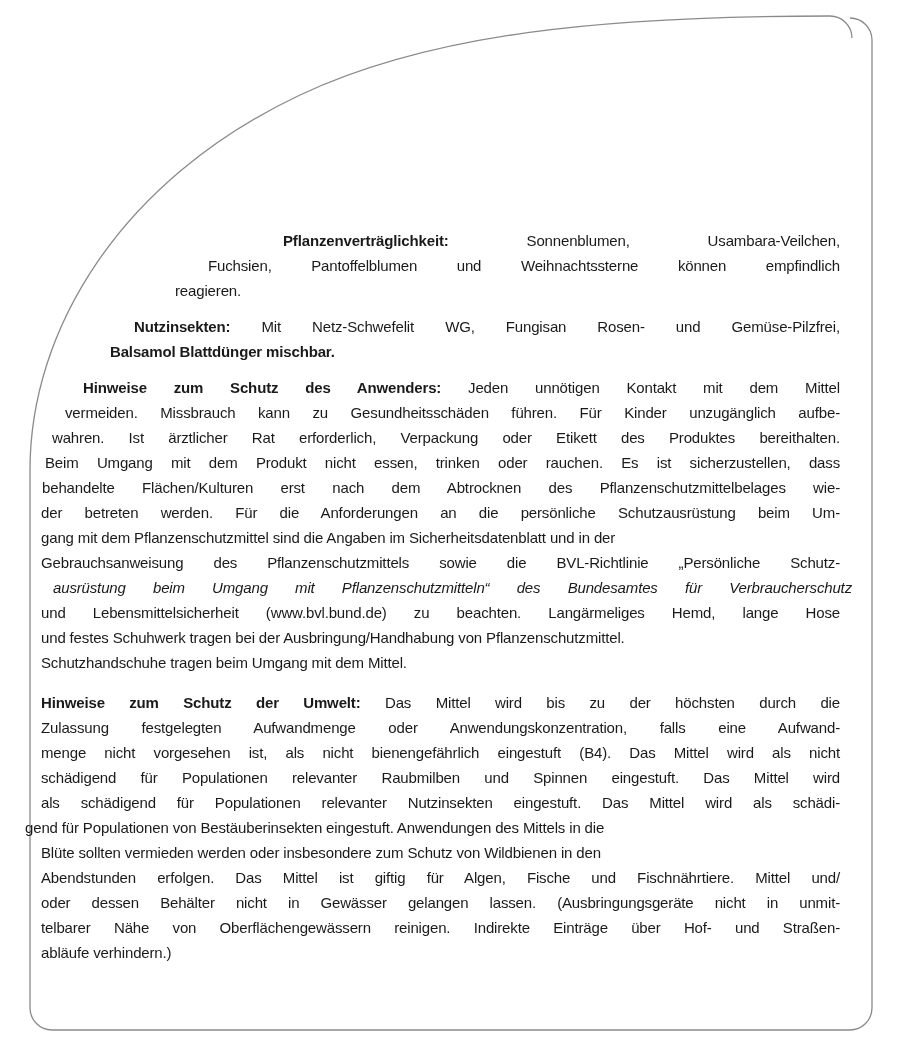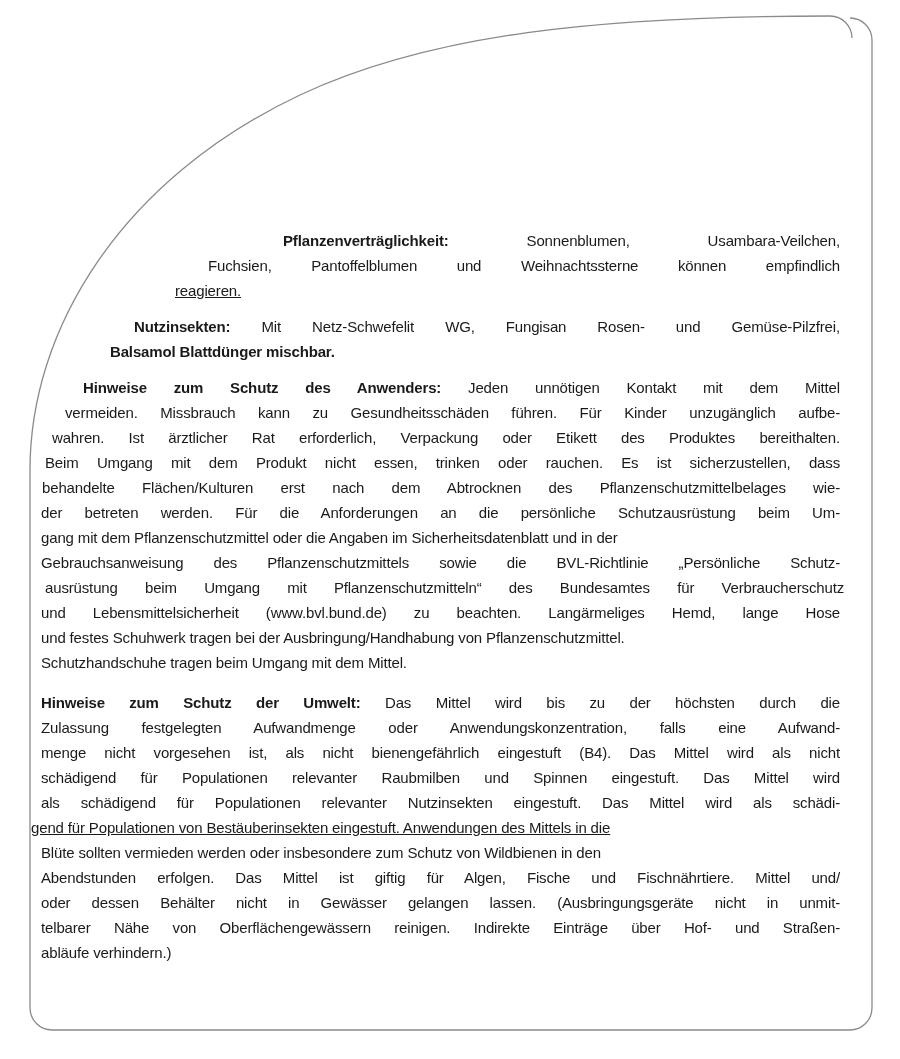--- a/index.html
+++ b/index.html
@@ -83,21 +83,21 @@
 </svg>
 
 <div id="label-text">
 
   <div class="block" style="top:0px; left:283px; width:557px;">
     <span class="ln j"><b>Pflanzenverträglichkeit:</b><span> Sonnenblumen, Usambara-Veilchen,</span></span>
   </div>
   <div class="block" style="top:25px; left:208px; width:632px;">
     <span class="ln j">Fuchsien, Pantoffelblumen und Weihnachtssterne können empfindlich</span>
   </div>
-  <div class="block" style="top:50px; left:175px; width:665px;text-decoration:underline;">
+  <div class="block" style="top:50px; left:175px; width:665px;">
     <span class="ln">reagieren.</span>
   </div>
 
   <div class="block" style="top:86px; left:134px; width:706px;">
     <span class="ln j"><b>Nutzinsekten:</b><span> Mit Netz-Schwefelit WG, Fungisan Rosen- und Gemüse-Pilzfrei,</span></span>
   </div>
   <div class="block" style="top:111px; left:110px; width:730px;font-weight:bold;">
     <span class="ln">Balsamol Blattdünger mischbar.</span>
   </div>
 
@@ -113,26 +113,26 @@
   <div class="block" style="top:222px; left:45px; width:795px;">
     <span class="ln j">Beim Umgang mit dem Produkt nicht essen, trinken oder rauchen. Es ist sicherzustellen, dass</span>
   </div>
   <div class="block" style="top:247px; left:42px; width:798px;">
     <span class="ln j">behandelte Flächen/Kulturen erst nach dem Abtrocknen des Pflanzenschutzmittelbelages wie-</span>
   </div>
   <div class="block" style="top:272px; left:41px; width:799px;">
     <span class="ln j">der betreten werden. Für die Anforderungen an die persönliche Schutzausrüstung beim Um-</span>
   </div>
   <div class="block" style="top:297px; left:41px; width:799px;">
-    <span class="ln">gang mit dem Pflanzenschutzmittel oder die Angaben im Sicherheitsdatenblatt und in der</span>
+    <span class="ln">gang mit dem Pflanzenschutzmittel sind die Angaben im Sicherheitsdatenblatt und in der</span>
   </div>
   <div class="block" style="top:322px; left:41px; width:799px;">
     <span class="ln j">Gebrauchsanweisung des Pflanzenschutzmittels sowie die BVL-Richtlinie „Persönliche Schutz-</span>
   </div>
-  <div class="block" style="top:347px; left:45px; width:799px;">
+  <div class="block" style="top:347px; left:53px; width:799px;font-style:italic;">
     <span class="ln j">ausrüstung beim Umgang mit Pflanzenschutzmitteln“ des Bundesamtes für Verbraucherschutz</span>
   </div>
   <div class="block" style="top:372px; left:41px; width:799px;">
     <span class="ln j">und Lebensmittelsicherheit (www.bvl.bund.de) zu beachten. Langärmeliges Hemd, lange Hose</span>
   </div>
   <div class="block" style="top:397px; left:41px; width:799px;">
     <span class="ln">und festes Schuhwerk tragen bei der Ausbringung/Handhabung von Pflanzenschutzmittel.</span>
   </div>
   <div class="block" style="top:422px; left:41px; width:799px;">
     <span class="ln">Schutzhandschuhe tragen beim Umgang mit dem Mittel.</span>
@@ -146,21 +146,21 @@
   </div>
   <div class="block" style="top:512px; left:41px; width:799px;">
     <span class="ln j">menge nicht vorgesehen ist, als nicht bienengefährlich eingestuft (B4). Das Mittel wird als nicht</span>
   </div>
   <div class="block" style="top:537px; left:41px; width:799px;">
     <span class="ln j">schädigend für Populationen relevanter Raubmilben und Spinnen eingestuft. Das Mittel wird</span>
   </div>
   <div class="block" style="top:562px; left:41px; width:799px;">
     <span class="ln j">als schädigend für Populationen relevanter Nutzinsekten eingestuft. Das Mittel wird als schädi-</span>
   </div>
-  <div class="block" style="top:587px; left:31px; width:799px;text-decoration:underline;">
+  <div class="block" style="top:587px; left:25px; width:799px;">
     <span class="ln">gend für Populationen von Bestäuberinsekten eingestuft. Anwendungen des Mittels in die</span>
   </div>
   <div class="block" style="top:612px; left:41px; width:799px;">
     <span class="ln">Blüte sollten vermieden werden oder insbesondere zum Schutz von Wildbienen in den</span>
   </div>
   <div class="block" style="top:637px; left:41px; width:799px;">
     <span class="ln j">Abendstunden erfolgen. Das Mittel ist giftig für Algen, Fische und Fischnährtiere. Mittel und/</span>
   </div>
   <div class="block" style="top:662px; left:41px; width:799px;">
     <span class="ln j">oder dessen Behälter nicht in Gewässer gelangen lassen. (Ausbringungsgeräte nicht in unmit-</span>

